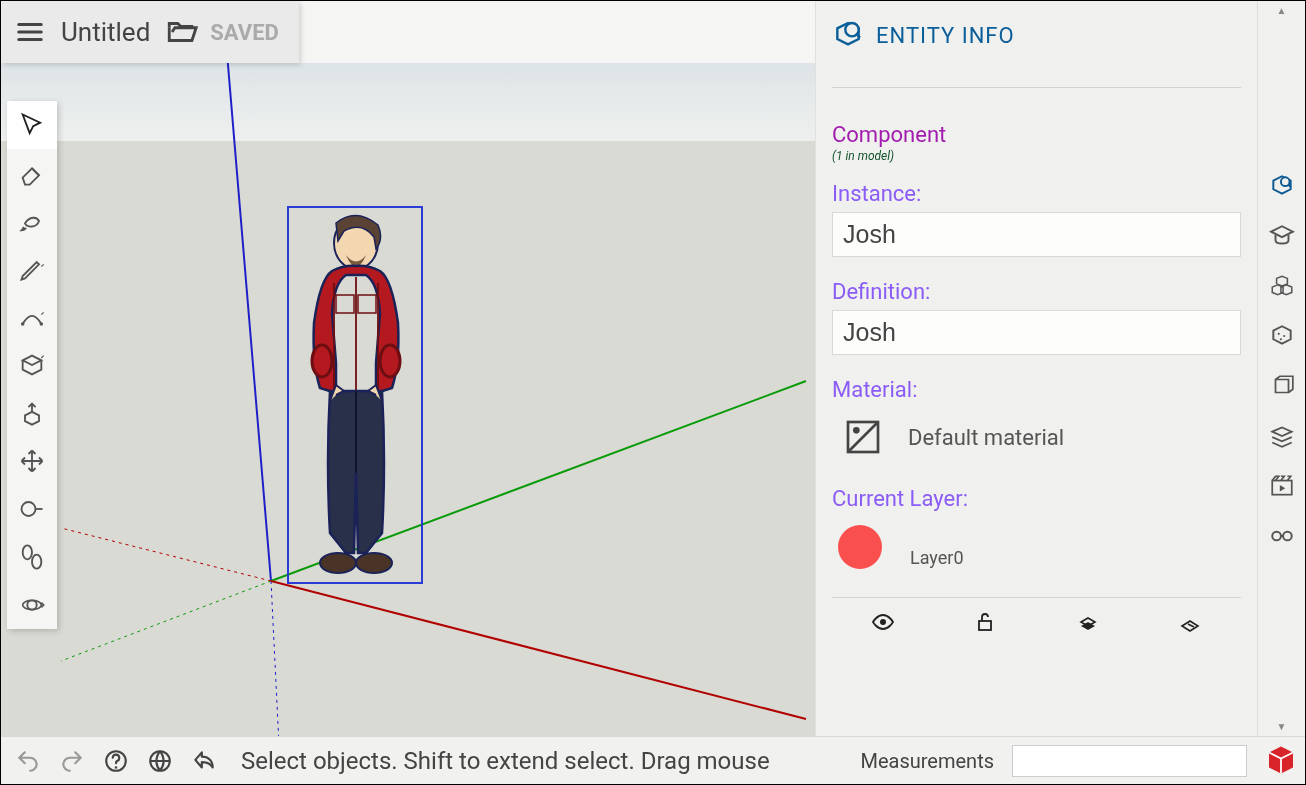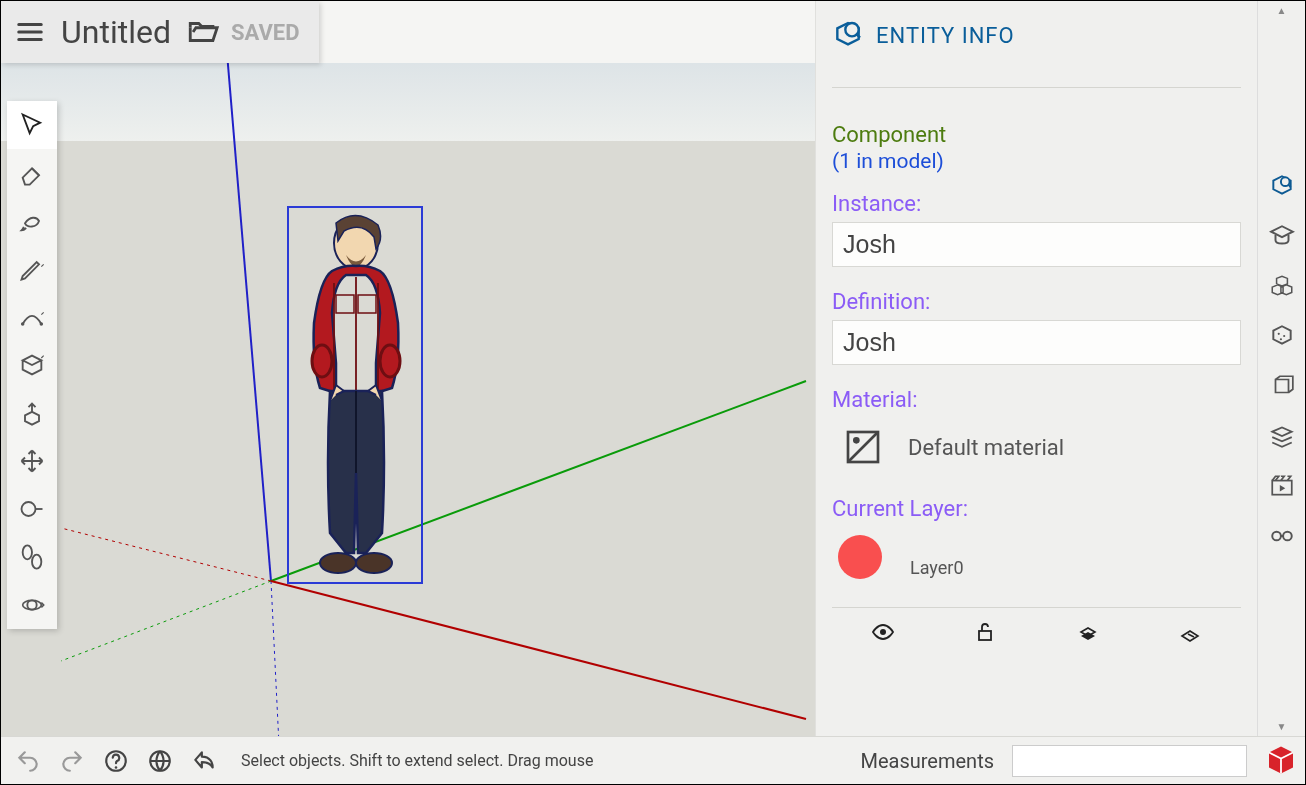--- a/index.html
+++ b/index.html
@@ -14,21 +14,21 @@
 .header {
   position: absolute; top: 0; left: 0; right: 0; height: 62px;
   background: #f5f5f3; display: flex; align-items: center;
 }
 .header-left {
   display: flex; align-items: center; height: 100%;
   background: #eaeaea; padding: 0 20px 0 10px;
   box-shadow: 2px 2px 5px rgba(0,0,0,0.15);
 }
 .hamburger { width: 38px; height: 38px; display:flex; align-items:center; justify-content:center; cursor:pointer; }
-.title { font-size: 32px; color: #444; margin: 0 12px; }
+.title { font-size: 26px; color: #444; margin: 0 12px; }
 .folder-icon { width: 40px; height: 40px; display:flex; align-items:center; justify-content:center; }
 .saved-label { font-size: 22px; font-weight: bold; color: #aaa; margin-left: 8px; }
 .collapse-btn { position:absolute; right: 8px; top: 14px; width:40px; height:40px; display:flex; align-items:center; justify-content:center; cursor:pointer; }
 
 
 .left-toolbar {
   position:absolute; top: 100px; left: 6px; width: 50px;
   background: #f5f5f3; box-shadow: 2px 2px 6px rgba(0,0,0,0.18);
   display:flex; flex-direction:column;
 }
@@ -62,22 +62,22 @@
 
 
 .panel {
   position:absolute; top:0; right:48px; width:442px; bottom:48px;
   background:#f0f0ee; display:flex; flex-direction:column; border-left:1px solid #e0e0dd;gap:22px;
 }
 .panel-header { display:flex; align-items:center; padding:18px 16px 14px 16px; gap:12px; }
 .panel-title { color:#0a5e9a; font-size:22px; letter-spacing:1px; font-weight:400; }
 .panel-divider { height:1px; background:#d5d5d0; margin:0 16px; }
 .panel-body { padding:12px 16px; overflow:auto; }
-.comp-heading { font-size:22px; color:#4d7c0f; margin-bottom:2px; }
-.comp-sub { font-size:21px; color:#1d4ed8; margin-bottom:18px; }
+.comp-heading { font-size:22px; color:#a21caf; margin-bottom:2px; }
+.comp-sub { font-size:12px; color:#14532d; font-style:italic; margin-bottom:18px; }
 .field-label { font-size:22px; color:#8b5cf6; margin-bottom:6px; }
 .text-input {
   width:100%; border:1px solid #d8d8d4; background:#fdfdfc; padding:7px 10px;
   font-size:25px; color:#444; margin-bottom:22px;
 }
 .material-row { display:flex; align-items:center; gap:24px; padding:8px 10px; margin-bottom:20px;}
 .material-swatch { width:42px; height:42px; display:flex; align-items:center; justify-content:center;}
 .material-name { font-size:22px; color:#555; }
 .layer-row { display:flex; align-items:center; gap:28px; padding:8px 6px; }
 .layer-dot { width:44px; height:44px; border-radius:50%; background:#f94f4f; }
@@ -85,21 +85,21 @@
 .visibility-bar { display:flex; justify-content:space-around; border-top:1px solid #d5d5d0; padding:12px 0; margin-top:20px;}
 .visibility-bar .vb { width:30px; height:24px; display:flex; align-items:center; justify-content:center; color:#333;}
 
 
 .status-bar {
   position:absolute; bottom:0; left:0; right:0; height:48px;
   background:#f1f1ef; border-top:1px solid #d8d8d4;
   display:flex; align-items:center; padding:0 10px; gap:10px;
 }
 .sb-icon { width:34px; height:34px; display:flex; align-items:center; justify-content:center; color:#666; cursor:pointer;}
-.sb-text { font-size:16px; color:#444; margin-left:10px; flex:1;}
+.sb-text { font-size:24px; color:#444; margin-left:10px; flex:1;}
 .measurements { display:flex; align-items:center; gap:18px; margin-right:48px;}
 .measurements-label { font-size:20px; color:#444; }
 .measurements-input { width:235px; height:32px; border:1px solid #ccc; background:#fff; }
 .sk-logo { position:absolute; right:6px; bottom:6px; width:36px; height:36px; }
 
 </style>
 </head>
 <body>
 
 <div class="canvas-area">

